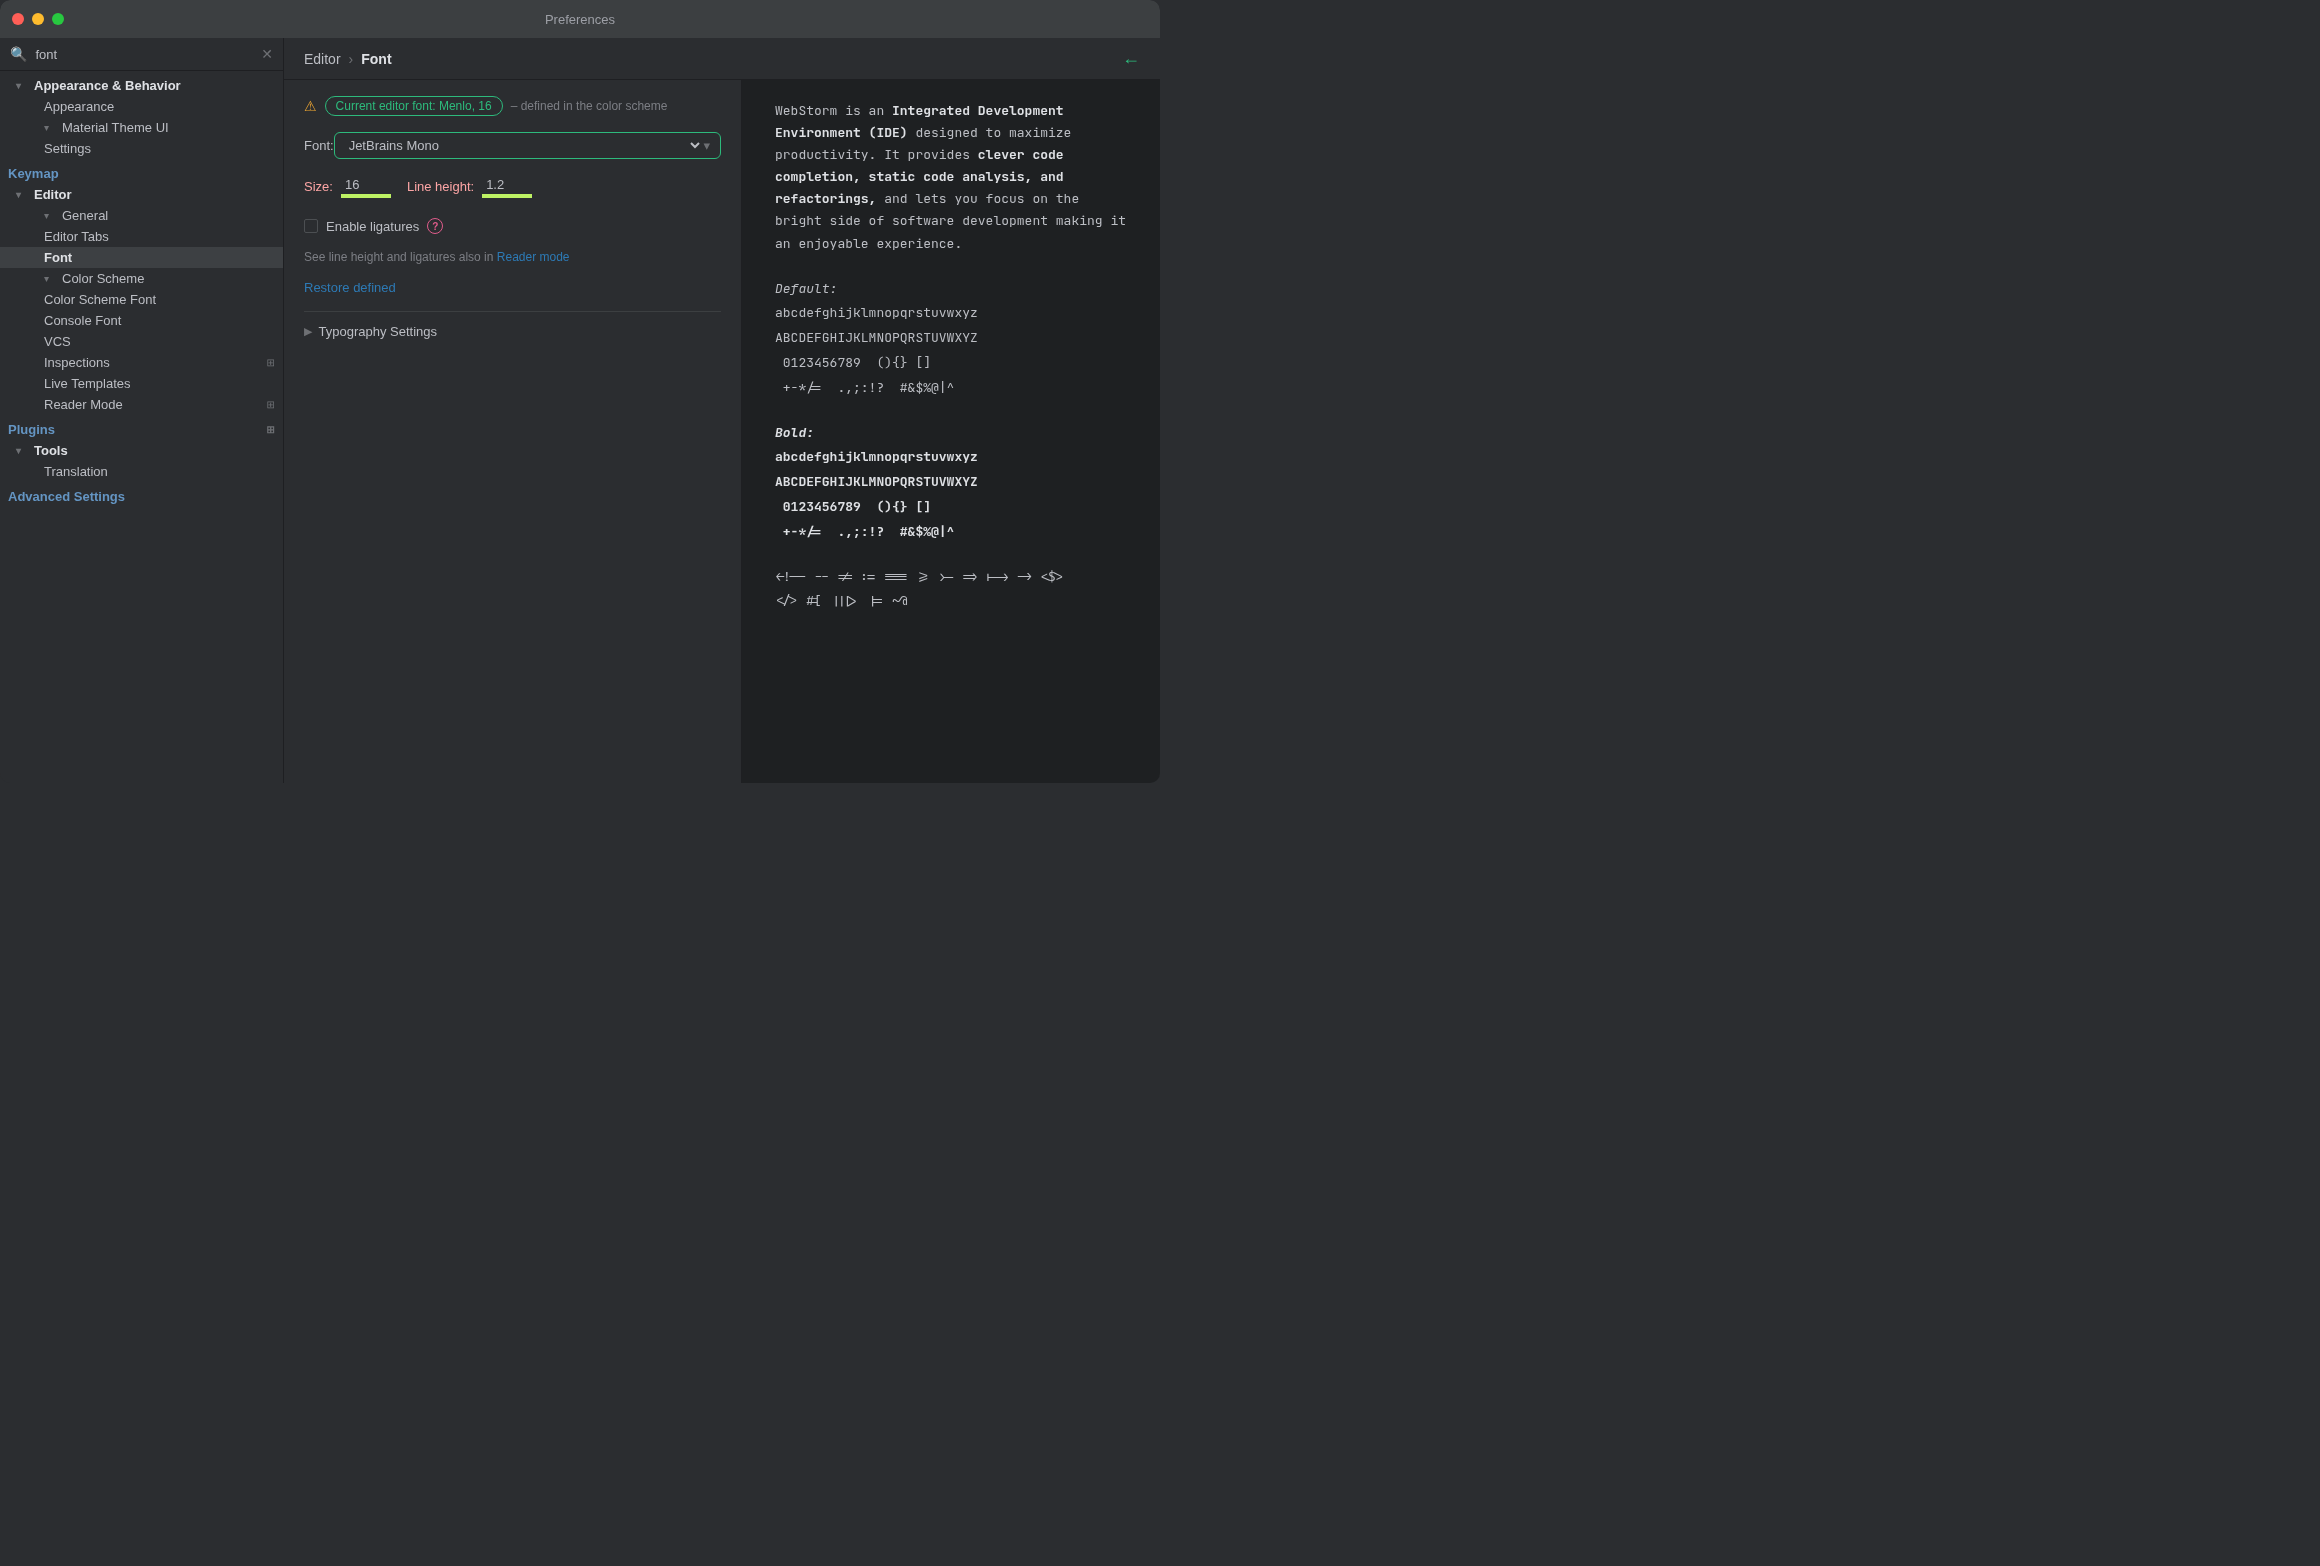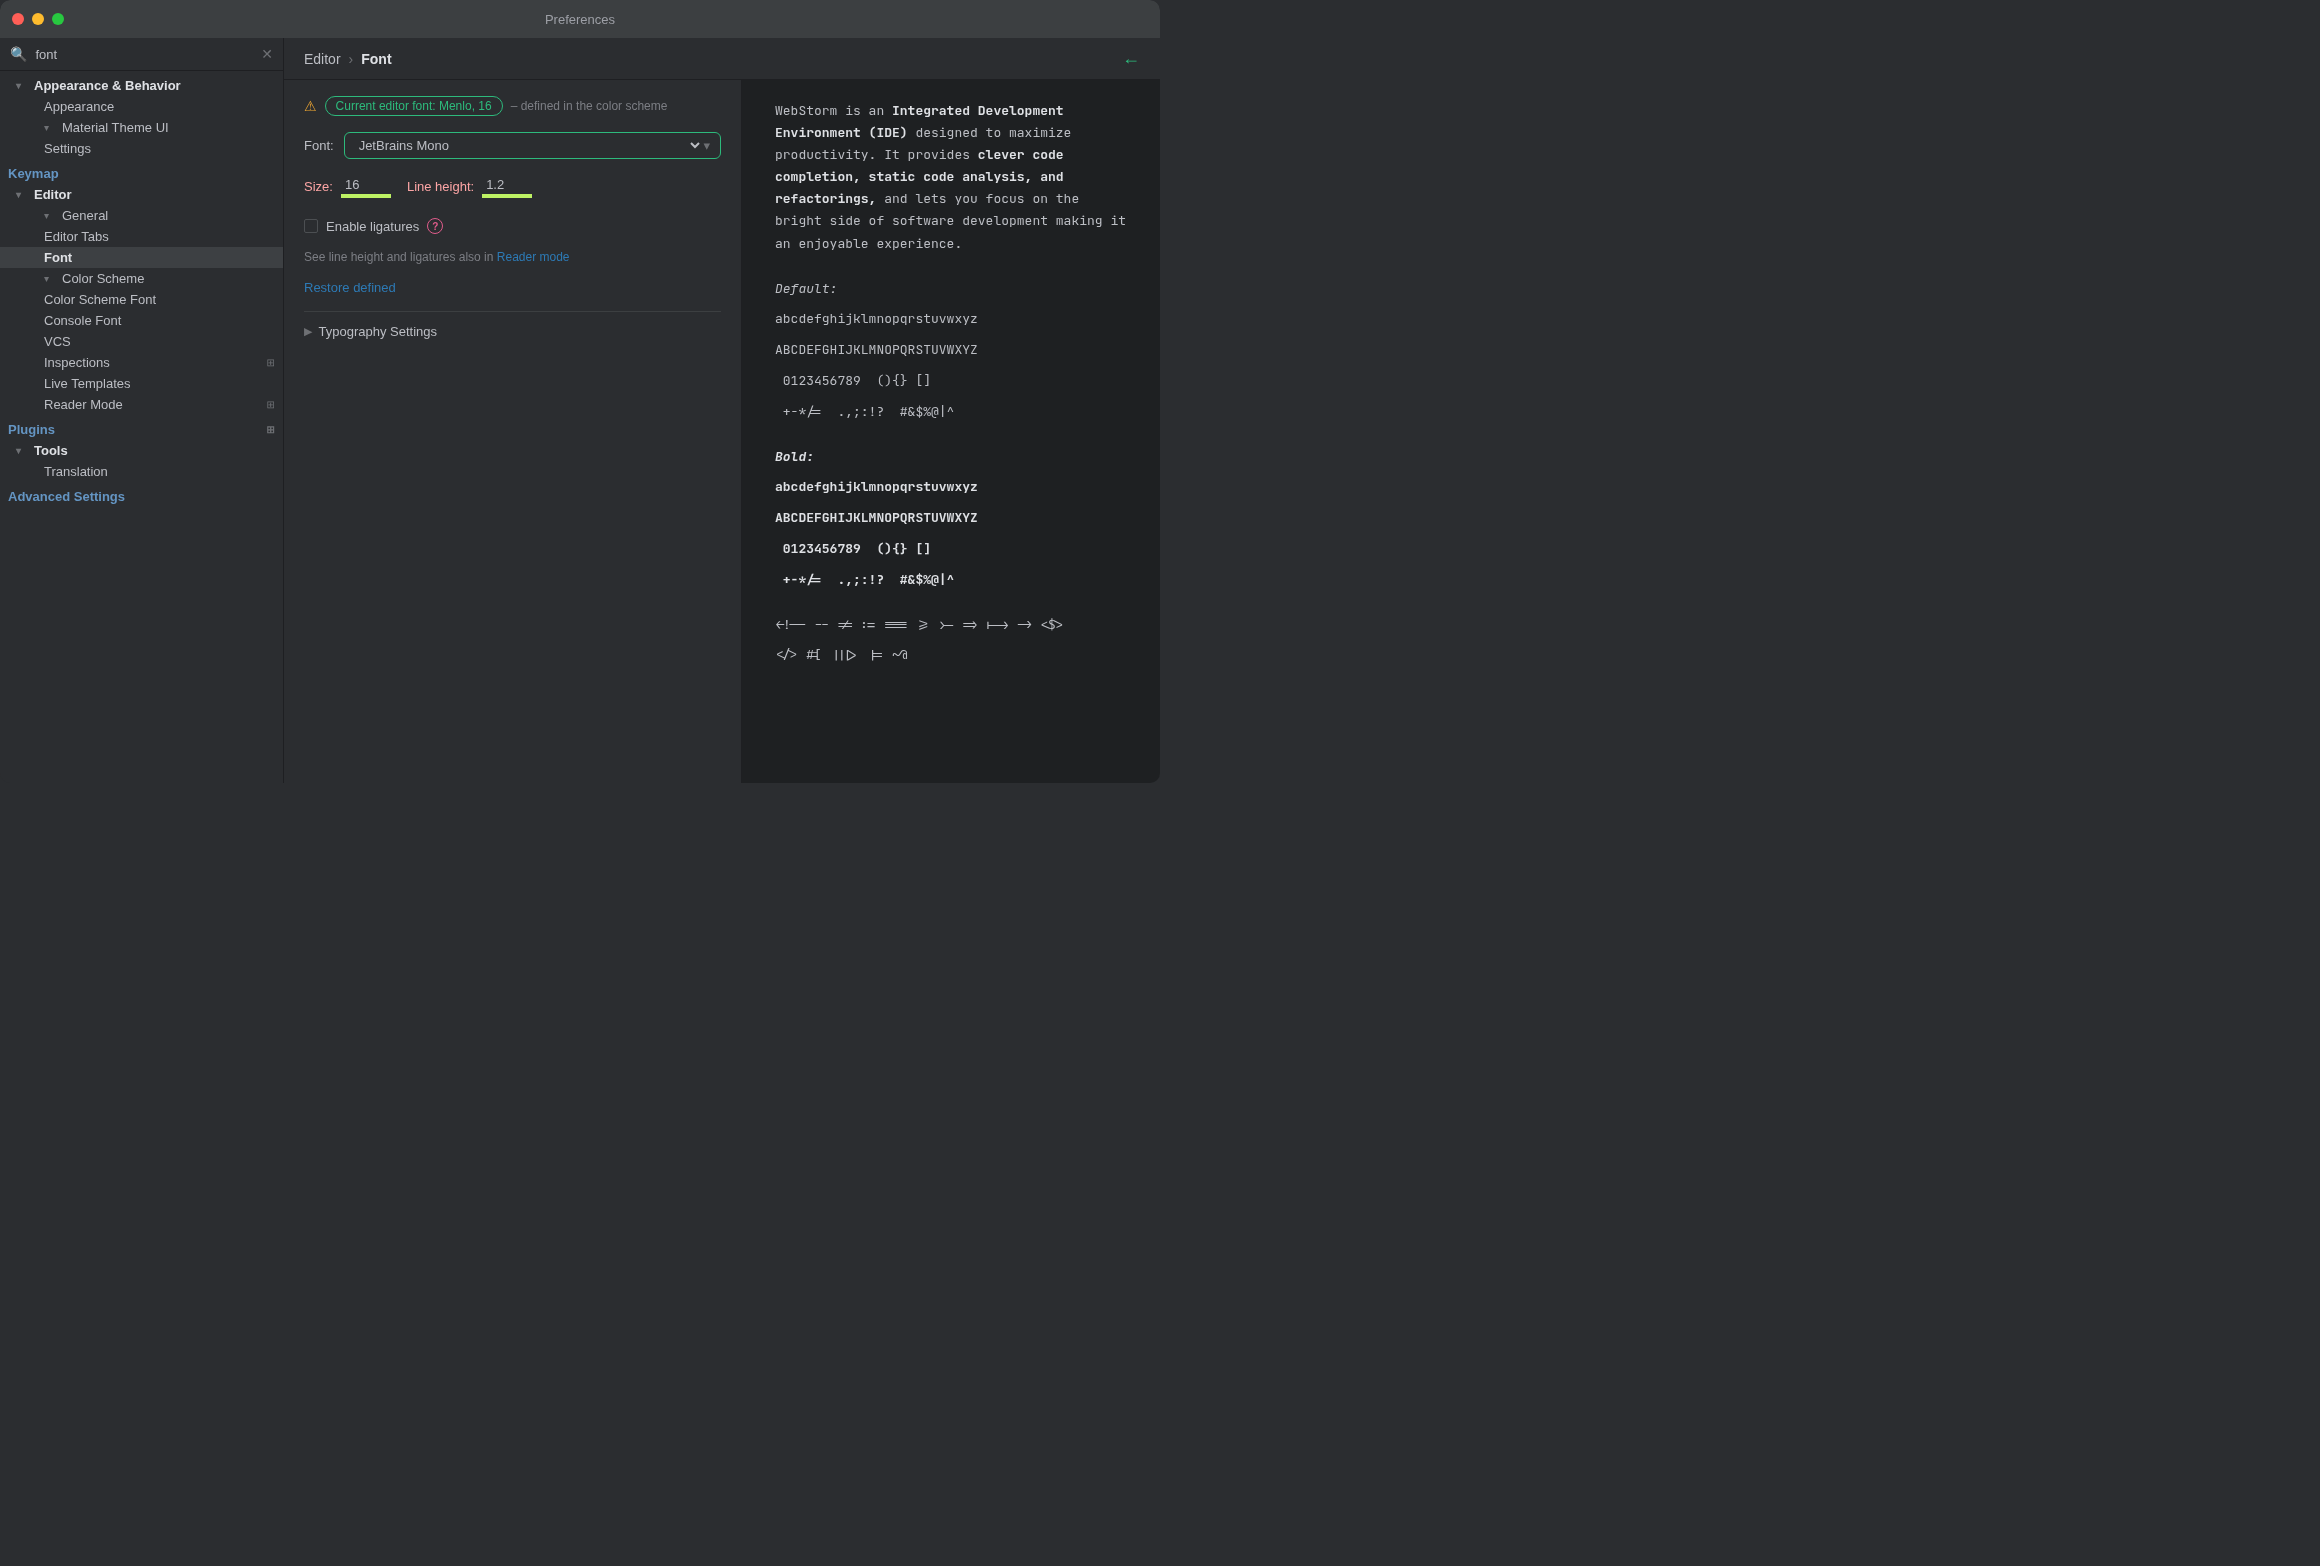--- a/index.html
+++ b/index.html
@@ -166,21 +166,20 @@
       border-radius: 12px;
       padding: 2px 10px;
       color: #2dba7c;
       font-size: 12px;
       cursor: pointer;
     }
     .warning-text { color: #7c7e84; font-size: 12px; }
     .font-row {
       display: flex;
       align-items: center;
-      gap: 10px;
       margin-bottom: 16px;
     }
     .font-label { color: #bcbec4; font-size: 13px; }
     .font-select-wrapper {
       flex: 1;
       border: 1.5px solid #2dba7c;
       border-radius: 6px;
       display: flex;
       align-items: center;
       padding: 4px 10px;
@@ -274,21 +273,21 @@
       padding: 20px 33px;
       overflow-y: auto;
       font-family: 'JetBrains Mono', 'Menlo', 'Courier New', monospace;
       font-size: 13px;
       line-height: 1.6;
       color: #bcbec4;
     }
     .preview-section { margin-bottom: 24px; }
     .preview-section-label { color: #bcbec4; margin-bottom: 4px; font-style: italic; }
     .preview-bold { font-weight: bold; color: #dfe1e5; }
-    .preview-row { margin: 10px 0; }
+    .preview-row { margin: 4px 0; }
     .preview-intro { margin-bottom: 24px; color: #bcbec4; line-height: 1.7; }
     .sidebar-tree::-webkit-scrollbar { width: 6px; }
     .sidebar-tree::-webkit-scrollbar-track { background: transparent; }
     .sidebar-tree::-webkit-scrollbar-thumb { background: #4c4f52; border-radius: 3px; }
   </style>
 </head>
 <body>
 
 <div class="titlebar">
   <div class="traffic-lights">

